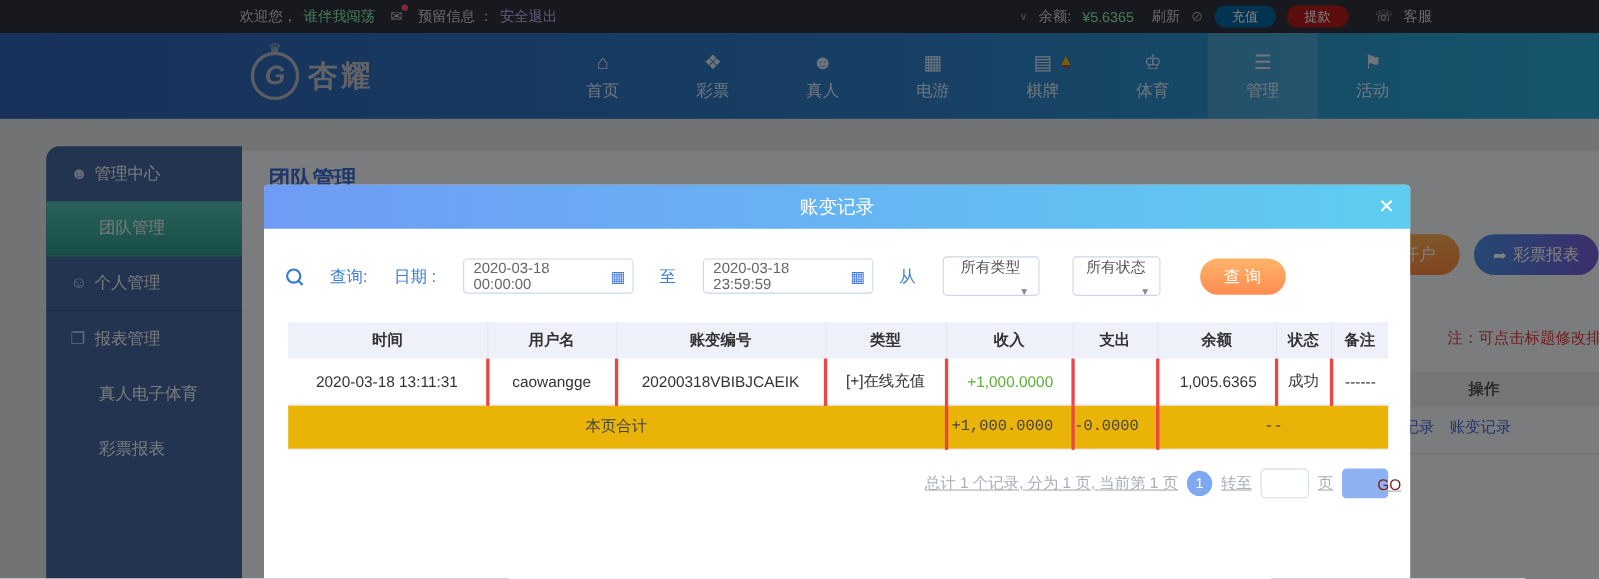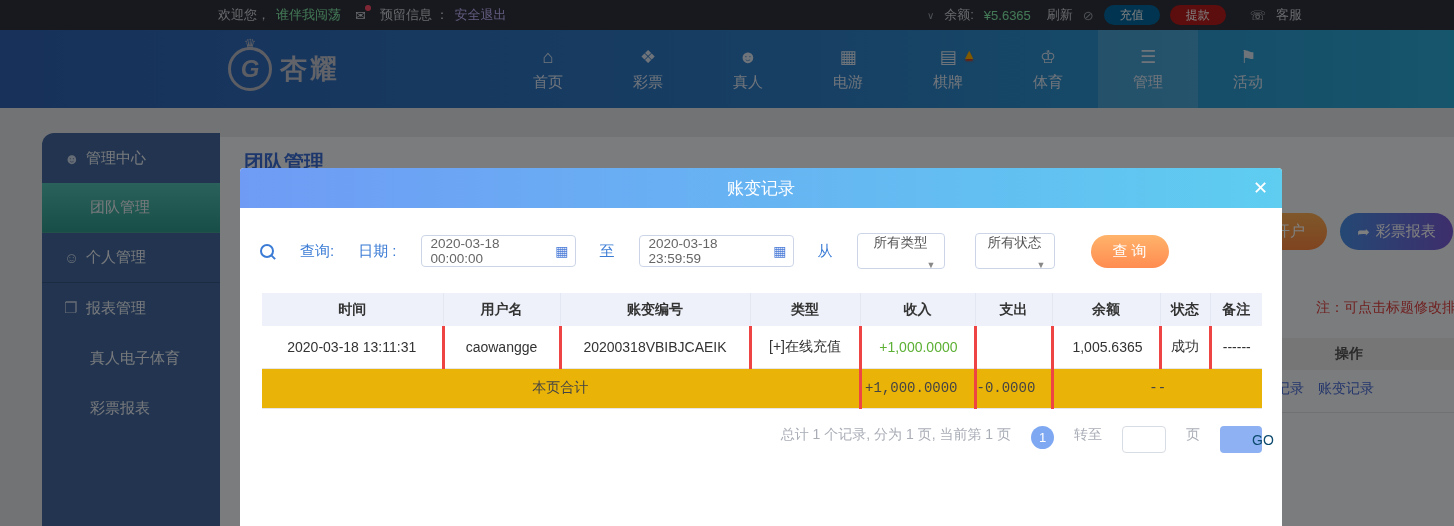--- a/index.html
+++ b/index.html
@@ -89,26 +89,26 @@
 
   .tbl { margin:24px 0 0 22px; width:1000px; border-collapse:collapse; table-layout:fixed; font-size:14px; color:#333; }
   .tbl th { background:#eef1f9; height:33px; font-weight:bold; border-right:1px solid #e3e7f2; }
   .tbl th:last-child { border-right:none; }
   .tbl td { height:42px; text-align:center; border-right:3px solid #ef4444; }
   .tbl td:last-child { border-right:none; }
   .tbl .num { text-align:right; padding-right:16px; }
   .income-pos { color:#5cb034; }
   .tfoot td { background:#eab308; height:40px; border-top:1px solid #e4e6ec; border-bottom:1px solid #e4e6ec; color:#444;font-family:Liberation Mono, monospace; }
 
-  .pager { position:absolute; right:20px; top:258px; display:flex; gap:20px;
-    font-size:14px; color:#a9adb6; }
+  .pager { position:absolute; right:20px; top:258px; display:flex; align-items:center; gap:8px;
+    font-size:14px; color:#a9adb6;text-decoration:underline; }
   .page-dot { width:23px; height:23px; border-radius:50%; background:#7fa8f2; color:#fff;
     display:flex; align-items:center; justify-content:center; font-size:13px; cursor:pointer; }
   .goto-input { width:44px; height:27px; border:1px solid #d8dce4; border-radius:4px; outline:none; padding:0 4px; }
-  .go-btn { width:42px; height:27px; border:none; border-radius:4px; background:#8db1f2; color:#0c4a6e;
+  .go-btn { width:42px; height:27px; border:none; border-radius:4px; background:#8db1f2; color:#7f1d1d;
     font-size:14px; cursor:pointer;padding-left:32px; }
 </style>
 </head>
 <body>
 
 <div class="stage">
 
   <div class="topbar">
     <div class="left">
       <span>欢迎您，</span>

